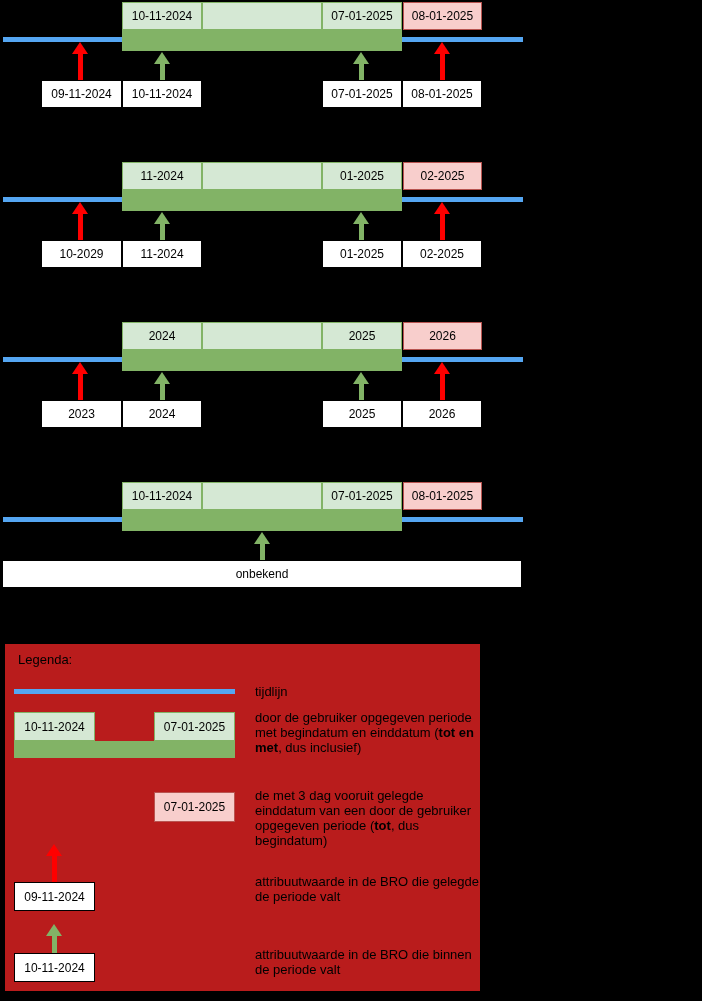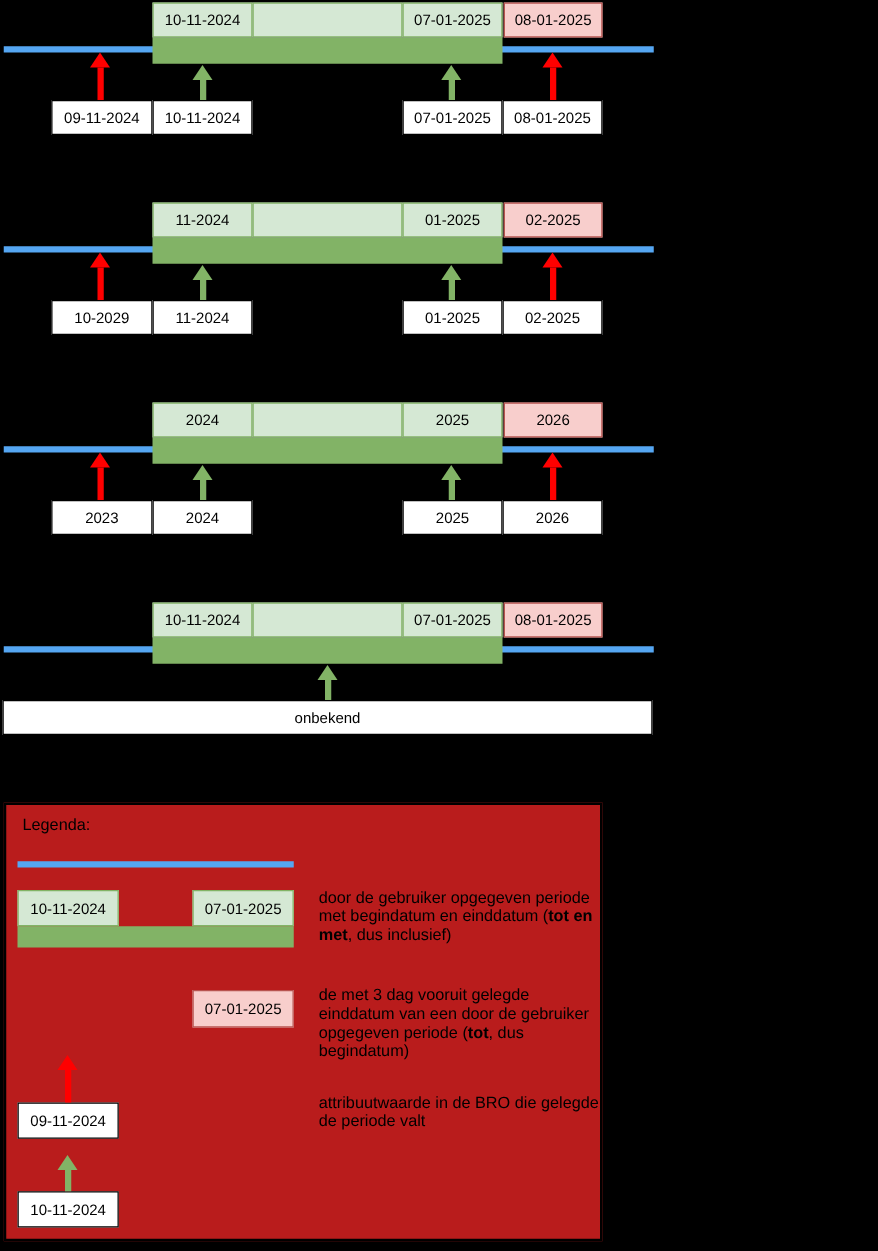--- a/index.html
+++ b/index.html
@@ -139,20 +139,21 @@
         <div class="head"></div>
         <div class="shaft"></div>
       </div>
     <div class="lbox" style="left:2px;width:520px">onbekend</div>
   </div>
 
   <div class="legend">
     <div class="lg-title">Legenda:</div>
 
     <div class="lg-tline"></div>
+    <div class="lg-text" style="top:40px">tijdlijn</div>
 
     <div class="lg-gbox" style="left:9px">10-11-2024</div>
     <div class="lg-gbox" style="left:149px">07-01-2025</div>
     <div class="lg-gbar"></div>
     <div class="lg-text" style="top:66px"><span>door de gebruiker opgegeven periode met begindatum en einddatum (</span><b>tot en met</b><span>, dus inclusief)</span></div>
 
     <div class="lg-pbox">07-01-2025</div>
     <div class="lg-text" style="top:144px"><span>de met 3 dag vooruit gelegde einddatum van een door de gebruiker opgegeven periode (</span><b>tot</b><span>, dus begindatum)</span></div>
 
     <div class="arrow red" style="left:41px;top:200px;height:38px">
@@ -160,15 +161,16 @@
         <div class="shaft"></div>
       </div>
     <div class="lg-wbox" style="top:238px">09-11-2024</div>
     <div class="lg-text" style="top:230px">attribuutwaarde in de BRO die gelegde de periode valt</div>
 
     <div class="arrow green" style="left:41px;top:280px;height:29px">
         <div class="head"></div>
         <div class="shaft"></div>
       </div>
     <div class="lg-wbox" style="top:309px">10-11-2024</div>
+    <div class="lg-text" style="top:303px">attribuutwaarde in de BRO die binnen de periode valt</div>
   </div>
 
 </div>
 
 </body></html>

